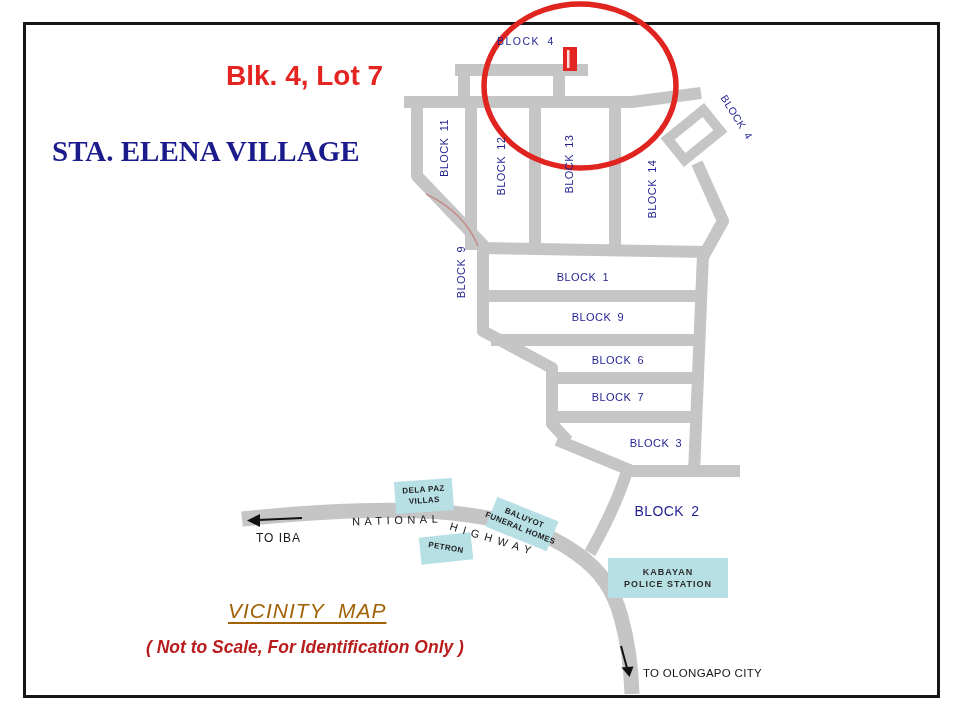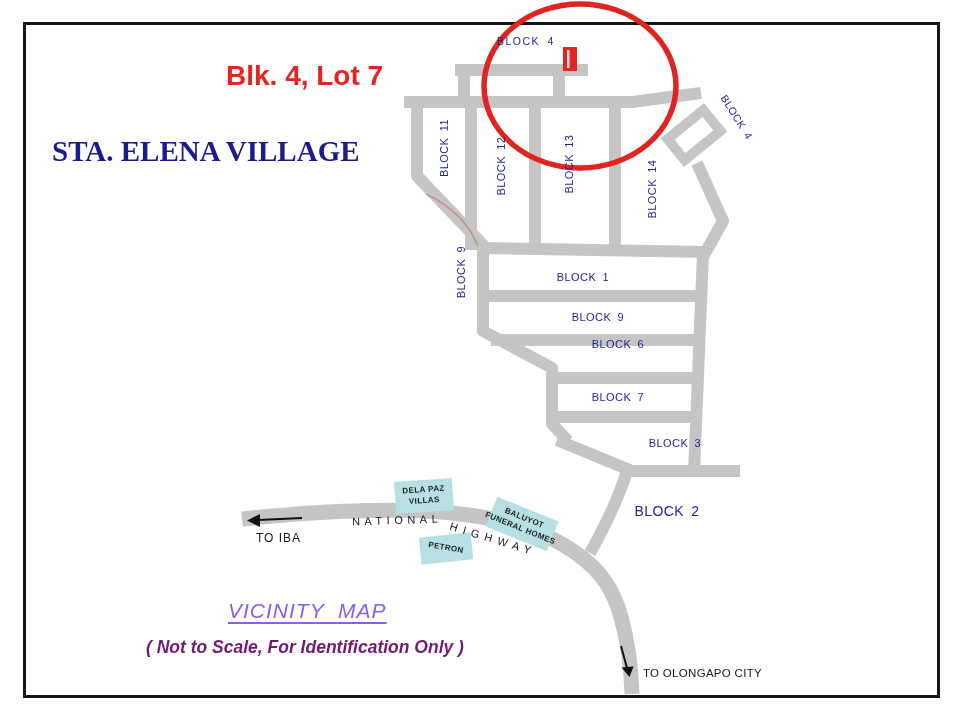--- a/index.html
+++ b/index.html
@@ -31,24 +31,24 @@
             letter-spacing:1px;color:#2c2c2c;}
 
   .roadtext{position:absolute;color:#161616;white-space:nowrap;}
   .national{left:352px;top:514px;font-size:11px;letter-spacing:4.5px;transform:rotate(-2deg);}
   .highway{left:452px;top:520px;font-size:11px;letter-spacing:5.5px;transform:rotate(17deg);
            transform-origin:left top;}
   .to-iba{left:256px;top:531px;font-size:12px;letter-spacing:1px;}
   .to-olongapo{left:643px;top:667px;font-size:11.5px;letter-spacing:.3px;}
 
   .vicinity-title{position:absolute;left:228px;top:599px;font-size:21px;font-style:italic;
-           letter-spacing:1px;color:#8b5cf6;text-decoration:underline;text-underline-offset:4px;
+           letter-spacing:1px;color:#a16207;text-decoration:underline;text-underline-offset:4px;
            white-space:pre;}
   .vicinity-note{position:absolute;left:146px;top:637px;font-size:17.5px;font-style:italic;
-           font-weight:bold;color:#701a75;white-space:nowrap;}
+           font-weight:bold;color:#b91c1c;white-space:nowrap;}
 </style>
 </head>
 <body>
 
 <div class="canvas">
 
   <div class="frame"></div>
 
   <svg class="map-svg" width="960" height="720" viewBox="0 0 960 720">
     <g stroke="#c5c5c5" fill="none" stroke-width="12" stroke-linejoin="round">
@@ -102,36 +102,40 @@
   <div class="lbl r58" style="left:737px;top:117px">BLOCK 4</div>
 
   <div class="lbl v" style="left:444px;top:148px">BLOCK 11</div>
   <div class="lbl v" style="left:501px;top:166px">BLOCK 12</div>
   <div class="lbl v" style="left:569px;top:164px">BLOCK 13</div>
   <div class="lbl v" style="left:652px;top:189px">BLOCK 14</div>
   <div class="lbl v" style="left:461px;top:272px">BLOCK 9</div>
 
   <div class="lbl c" style="left:583px;top:277px">BLOCK 1</div>
   <div class="lbl c" style="left:598px;top:317px">BLOCK 9</div>
-  <div class="lbl c" style="left:618px;top:344px">BLOCK 6</div>
+  <div class="lbl c" style="left:618px;top:360px">BLOCK 6</div>
   <div class="lbl c" style="left:618px;top:397px">BLOCK 7</div>
-  <div class="lbl c" style="left:675px;top:443px">BLOCK 3</div>
+  <div class="lbl c" style="left:656px;top:443px">BLOCK 3</div>
   <div class="lbl c" style="left:667px;top:511px;font-size:14px">BLOCK 2</div>
 
   <div class="landmark dela">
     <span>DELA PAZ</span>
     <span>VILLAS</span>
   </div>
   <div class="landmark petron">
     <span class="tilt">PETRON</span>
   </div>
   <div class="landmark baluyot">
     <span>BALUYOT</span>
     <span>FUNERAL HOMES</span>
   </div>
+  <div class="landmark kabayan">
+    <span>KABAYAN</span>
+    <span>POLICE STATION</span>
+  </div>
 
   <div class="roadtext national">NATIONAL</div>
   <div class="roadtext highway">HIGHWAY</div>
   <div class="roadtext to-iba">TO IBA</div>
   <div class="roadtext to-olongapo">TO OLONGAPO CITY</div>
 
   <div class="vicinity-title">VICINITY  MAP</div>
   <div class="vicinity-note">( Not to Scale, For Identification Only )</div>
 
 </div>

